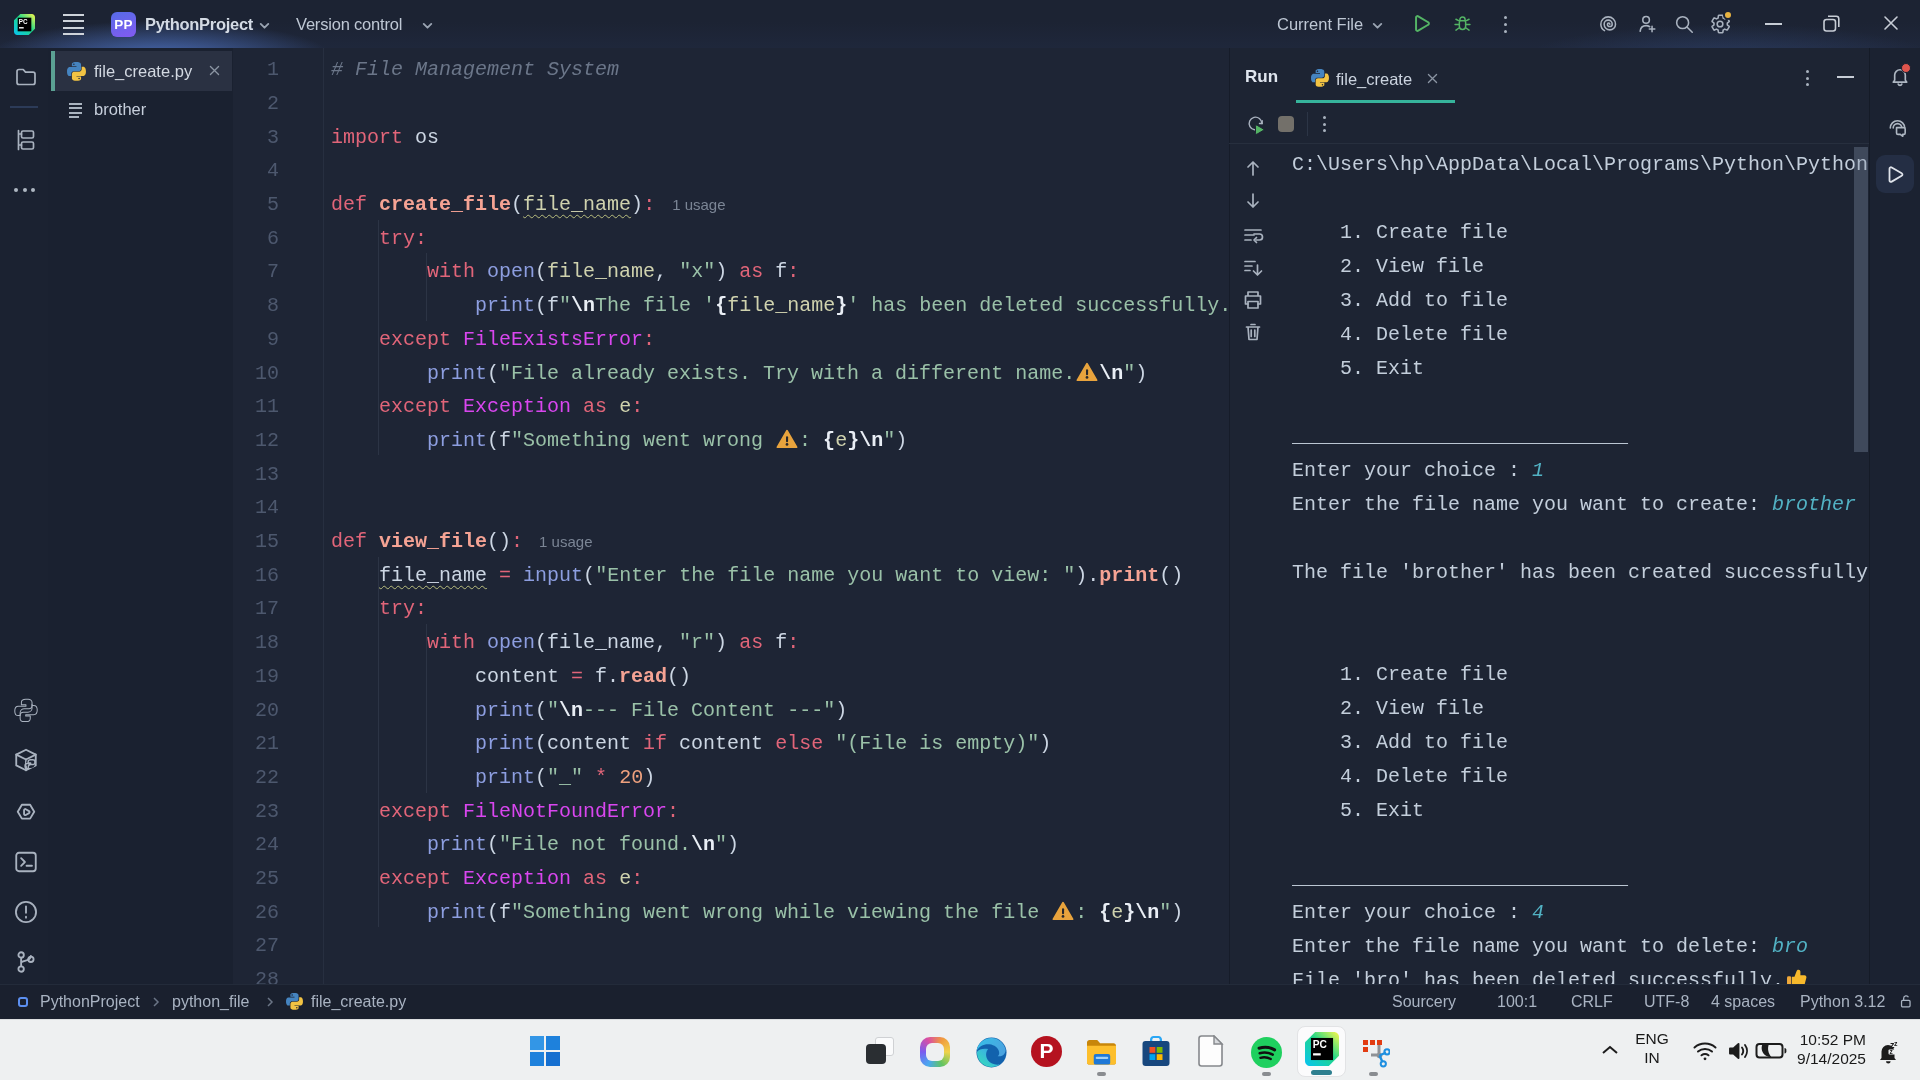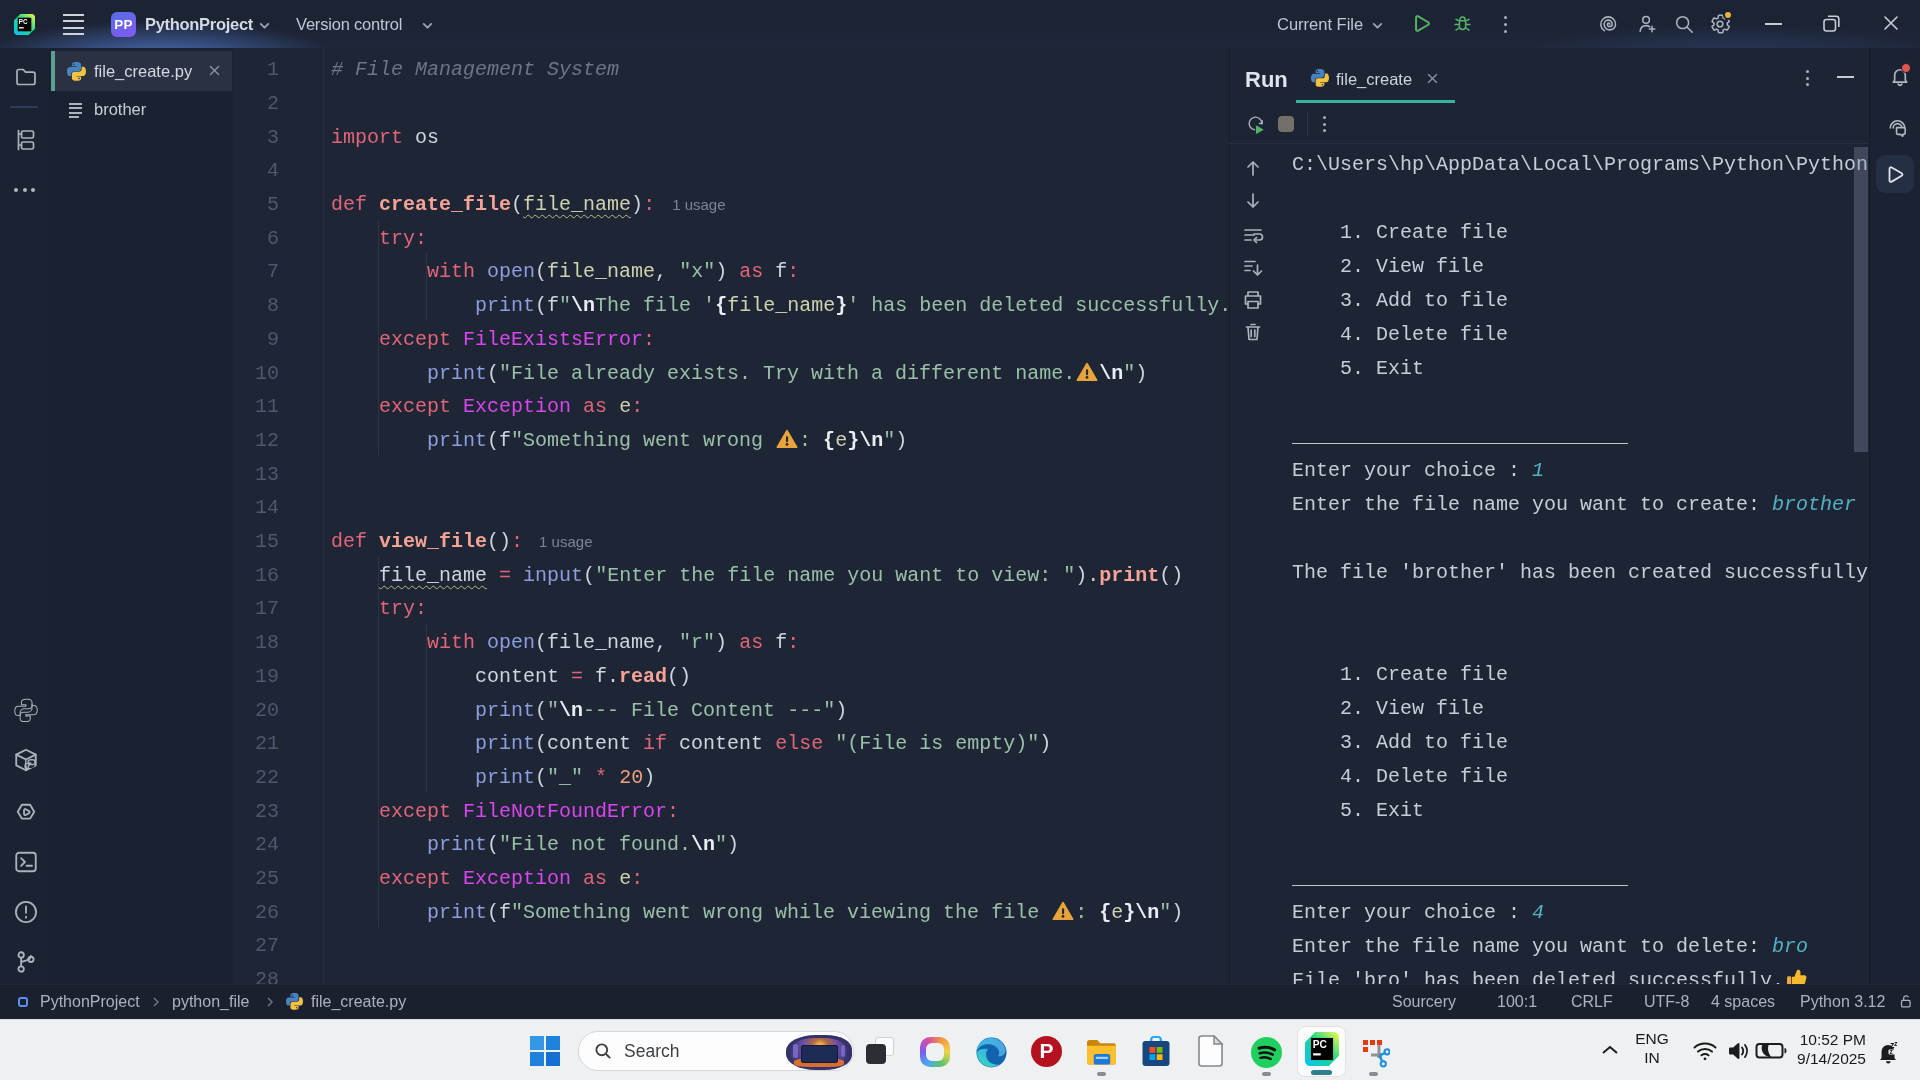--- a/index.html
+++ b/index.html
@@ -248,21 +248,21 @@
     <span class="k">except</span> <span class="ex">FileNotFoundError</span><span class="op">:</span>
         <span class="bi">print</span>(<span class="s">"File not found.</span><span class="esc">\n</span><span class="s">"</span>)
     <span class="k">except</span> <span class="ex">Exception</span> <span class="k">as</span> <span class="pv">e</span><span class="op">:</span>
         <span class="bi">print</span>(f<span class="s">"Something went wrong while viewing the file </span><svg width="24" height="20" viewBox="0 0 24 22" style="vertical-align:-3px">
         <use href="#warn"></use>
       </svg><span class="s">: </span><span class="br">{</span><span class="pv">e</span><span class="br">}</span><span class="esc">\n</span><span class="s">"</span>)
 </pre>
 </div>
 
 <div class="abs" style="left:1229px;top:48px;width:640px;height:936px;overflow:hidden;">
-  <div class="abs" style="left:16px;top:19px;font-size:22px;font-weight:bold;color:#dfe5ee;">Run</div>
+  <div class="abs" style="left:16px;top:19px;font-size:17px;font-weight:bold;color:#dfe5ee;">Run</div>
   <svg class="abs" style="left:82px;top:21px" width="18" height="18" viewBox="0 0 111 111">
       <use href="#py"></use>
     </svg>
   <div class="abs" style="left:107px;top:21.5px;font-size:16.5px;color:#ccd4e0;">file_create</div>
   <svg class="abs" style="left:197px;top:24px" width="13" height="13" viewBox="0 0 16 16" stroke="#8b95a3" stroke-width="1.6" stroke-linecap="round">
       <path d="M3 3l10 10M13 3 3 13"></path>
     </svg>
   <div class="abs" style="left:67px;top:52px;width:159px;height:3px;background:#36b49c;"></div>
   <div class="abs" style="left:577px;top:22px;width:3.2px;height:3.2px;border-radius:50%;background:#a9b2bf;"></div>
   <div class="abs" style="left:577px;top:28.5px;width:3.2px;height:3.2px;border-radius:50%;background:#a9b2bf;"></div>
@@ -378,35 +378,20 @@
     </svg>
 </div>
 
 <div class="abs" id="taskbar" style="left:0;top:1019px;width:1920px;height:61px;background:#eef0f1;border-top:1px solid #dcdee0;">
 
   <div class="abs" style="left:530px;top:16px;width:14px;height:14px;background:#3396e6;"></div>
   <div class="abs" style="left:546px;top:16px;width:14px;height:14px;background:#1e81dc;"></div>
   <div class="abs" style="left:530px;top:32px;width:14px;height:14px;background:#1e81dc;"></div>
   <div class="abs" style="left:546px;top:32px;width:14px;height:14px;background:#156fd0;"></div>
 
-  <div class="abs" style="left:578px;top:11px;width:276px;height:40px;background:#fdfdfd;border:1px solid #d5d7da;border-radius:20px;overflow:hidden;">
-    <svg class="abs" style="left:15px;top:10px" width="19" height="19" viewBox="0 0 20 20" fill="none" stroke="#3f4043" stroke-width="2">
-        <circle cx="8.2" cy="8.2" r="5.7"></circle>
-        <path d="M12.6 12.6 17 17"></path>
-      </svg>
-    <div class="abs" style="left:45px;top:8.5px;font-size:17.5px;color:#3c4043;">Search</div>
-    <div class="abs" style="left:205px;top:0;width:71px;height:40px;">
-      <div class="abs" style="left:2px;top:3px;width:66px;height:35px;background:#34316b;border-radius:45% 40% 42% 45%;"></div>
-      <div class="abs" style="left:7px;top:6px;width:56px;height:29px;background:radial-gradient(circle at 52% 30%, #f5b14a 8%, #b06a3f 22%, #6e4fa8 48%, #3d3a7a 75%);border-radius:40%;"></div>
-      <div class="abs" style="left:10px;top:26px;width:50px;height:9px;background:#d96e2e;border-radius:40% 40% 30% 30%;"></div>
-      <div class="abs" style="left:17px;top:13px;width:37px;height:18px;background:#1c2c57;border:1.5px solid #0e1b3d;border-radius:2px;"></div>
-      <div class="abs" style="left:9px;top:12px;width:5px;height:14px;background:#7a65c2;border-radius:2px;"></div>
-      <div class="abs" style="left:57px;top:13px;width:4px;height:12px;background:#7a65c2;border-radius:2px;"></div>
-    </div>
-  </div>
 
   <div class="abs" style="left:875px;top:17px;width:19px;height:19px;background:#fafbfc;border:1px solid #cfd1d4;border-radius:3px;"></div>
   <div class="abs" style="left:866px;top:24px;width:20px;height:20px;background:#2a2e32;border-radius:4px;"></div>
 
   <div class="abs" style="left:920px;top:17px;width:30px;height:30px;border-radius:10px;background:conic-gradient(from 210deg,#4aa8f0,#7a5cf0,#d94fa4,#f09a3e,#f0d34a,#62c462,#4aa8f0);">
     <div class="abs" style="left:6px;top:6px;width:18px;height:18px;border-radius:6px;background:#eef0f1;"></div>
   </div>
 
   <svg class="abs" style="left:976px;top:17px" width="31" height="31" viewBox="0 0 32 32">
     <circle cx="16" cy="16" r="15.5" fill="#1262ad"></circle>

